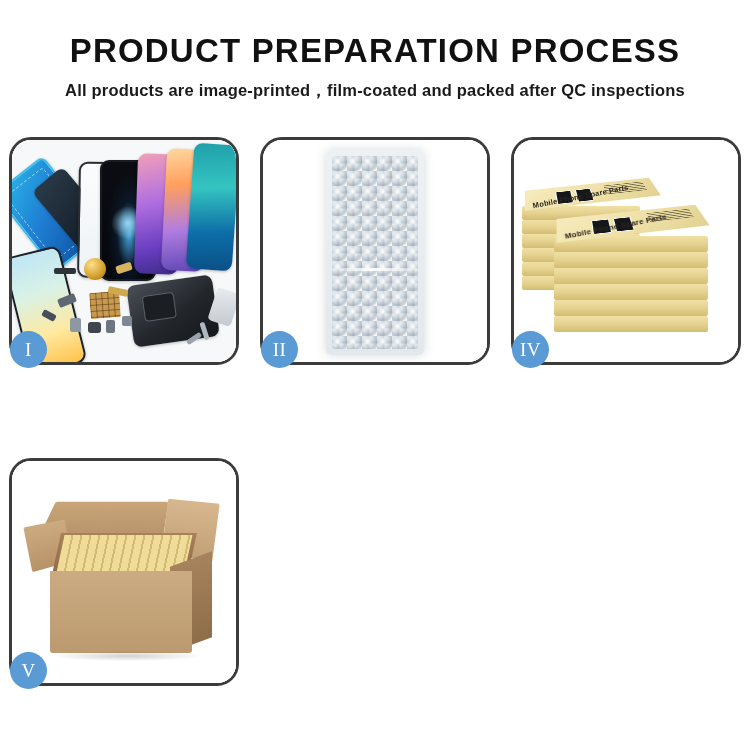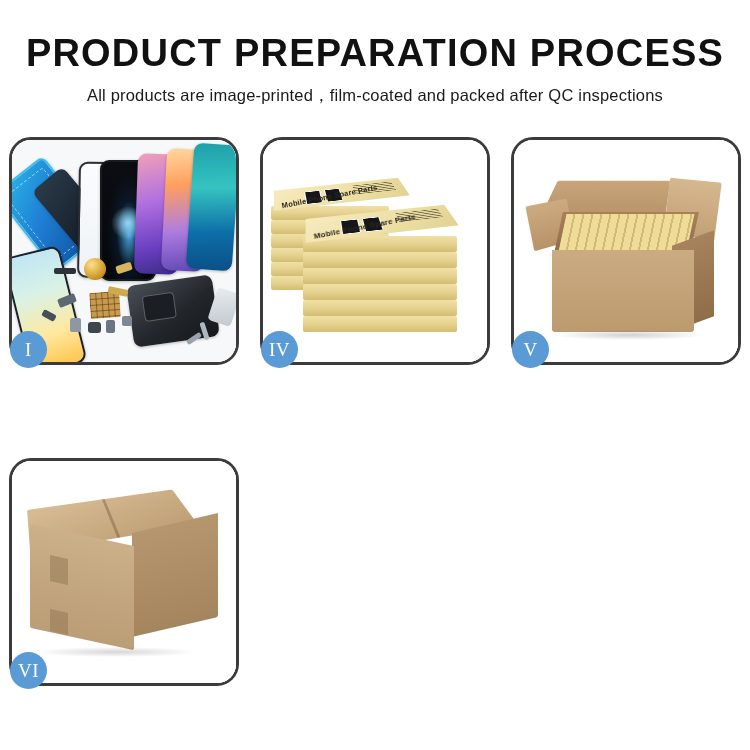--- a/index.html
+++ b/index.html
@@ -18,32 +18,32 @@
   
   #header {
     position: absolute;
     left: 0; top: 0;
     width: 750px;
     text-align: center;
   }
   #page-title {
     margin: 0;
     padding-top: 32px;
-    font-size: 38px;
+    font-size: 33px;
     font-weight: bold;
     letter-spacing: 1.2px;
     color: #111111;
     font-family: "Liberation Sans", sans-serif;
     white-space: nowrap;
   }
   #page-subtitle {
     margin: 0;
     padding-top: 10px;
     font-size: 16.5px;
-    font-weight: normal;
+    font-weight: bold;
     color: #1a1a1a;
     letter-spacing: 0.2px;
     white-space: nowrap;
   }
 
   
   #panel-grid {
     position: absolute;
     left: 9px;
     top: 137px;
@@ -420,20 +420,31 @@
         <div class="tiny t8"></div>
         <div class="tiny t9"></div>
         <div class="tiny t10"></div>
         <div class="tiny t11"></div>
         <div class="tiny t12"></div>
       </div>
     </div>
     <div class="badge">I</div>
   </div>
 
+  <div class="panel">
+    <div class="panel-clip">
+      <div class="scene-bubble">
+        <div class="bubble-pouch">
+          <div class="bubble-field"></div>
+          <div class="bubble-seam"></div>
+        </div>
+      </div>
+    </div>
+    <div class="badge">II</div>
+  </div>
 
 
   <div class="panel">
     <div class="panel-clip">
       <div class="scene-stack">
 
         <div class="sb" style="left:8px;  top:66px;  width:118px; height:14px;"></div>
         <div class="sb" style="left:8px;  top:80px;  width:118px; height:14px;"></div>
         <div class="sb" style="left:8px;  top:94px;  width:118px; height:14px;"></div>
         <div class="sb" style="left:8px;  top:108px; width:118px; height:14px;"></div>
@@ -488,29 +499,14 @@
         <div class="co-opening"></div>
         <div class="co-content"></div>
         <div class="co-side"></div>
         <div class="co-body"></div>
         <div class="co-shadow"></div>
       </div>
     </div>
     <div class="badge">V</div>
   </div>
 
-  <div class="panel">
-    <div class="panel-clip">
-      <div class="scene-carton">
-        <div class="cb-top">
-          <div class="cb-topseam"></div>
-        </div>
-        <div class="cb-right"></div>
-        <div class="cb-front"></div>
-        <div class="cb-tapeA"></div>
-        <div class="cb-tapeB"></div>
-        <div class="cb-shadow"></div>
-      </div>
-    </div>
-    <div class="badge">VI</div>
-  </div>
 
 </div>
 
 </body></html>

